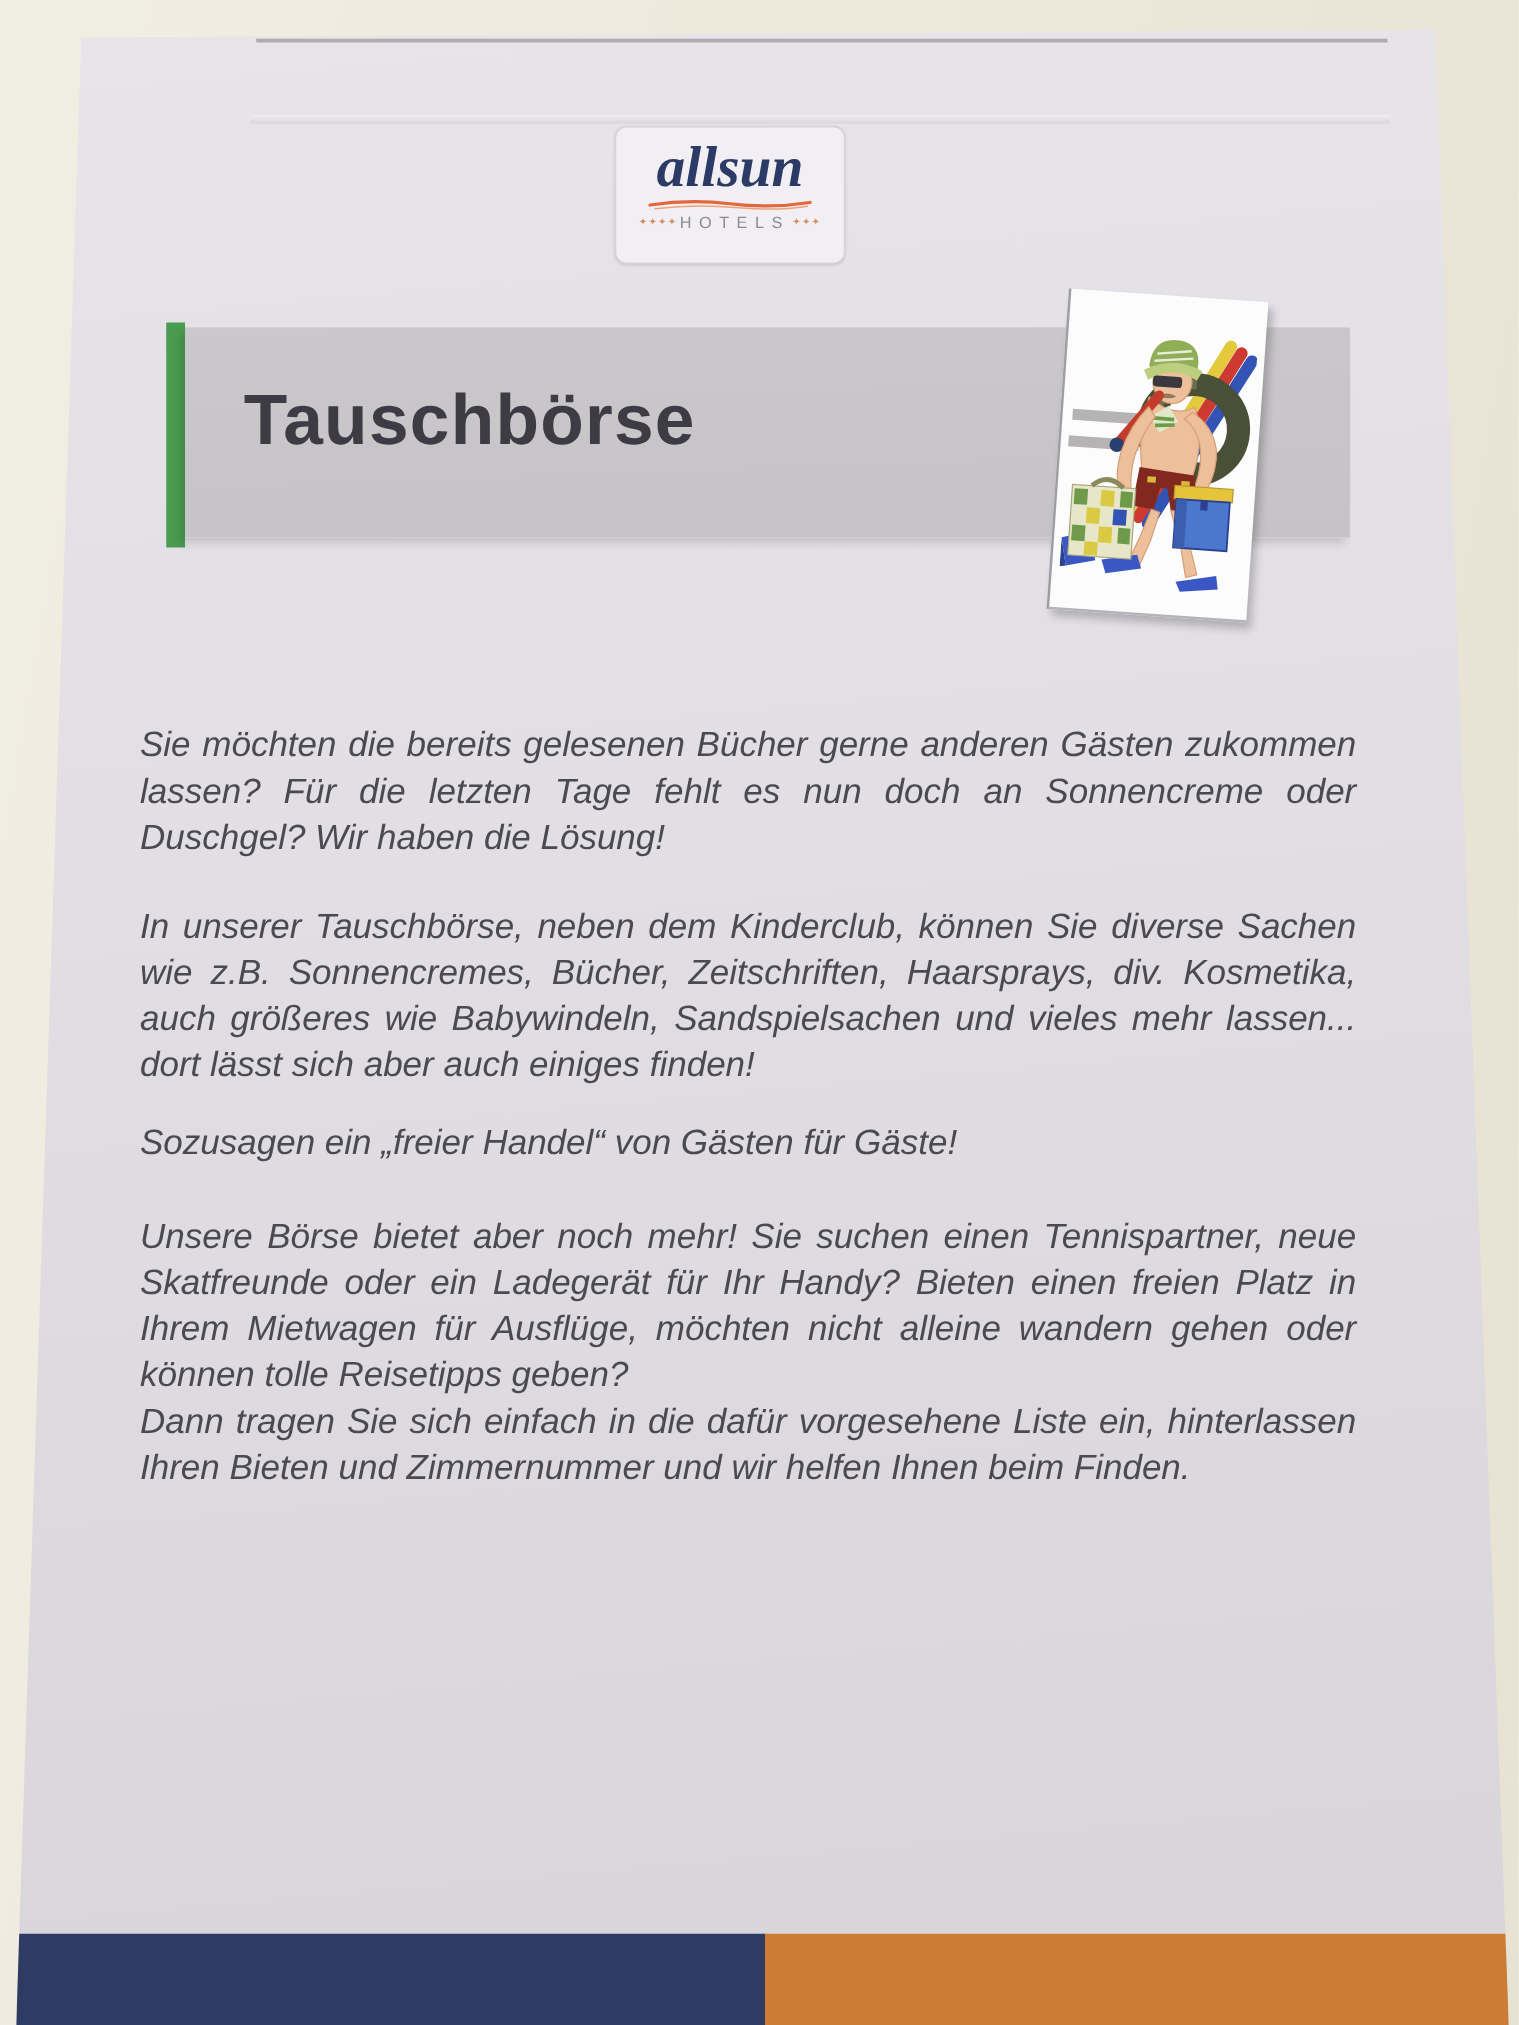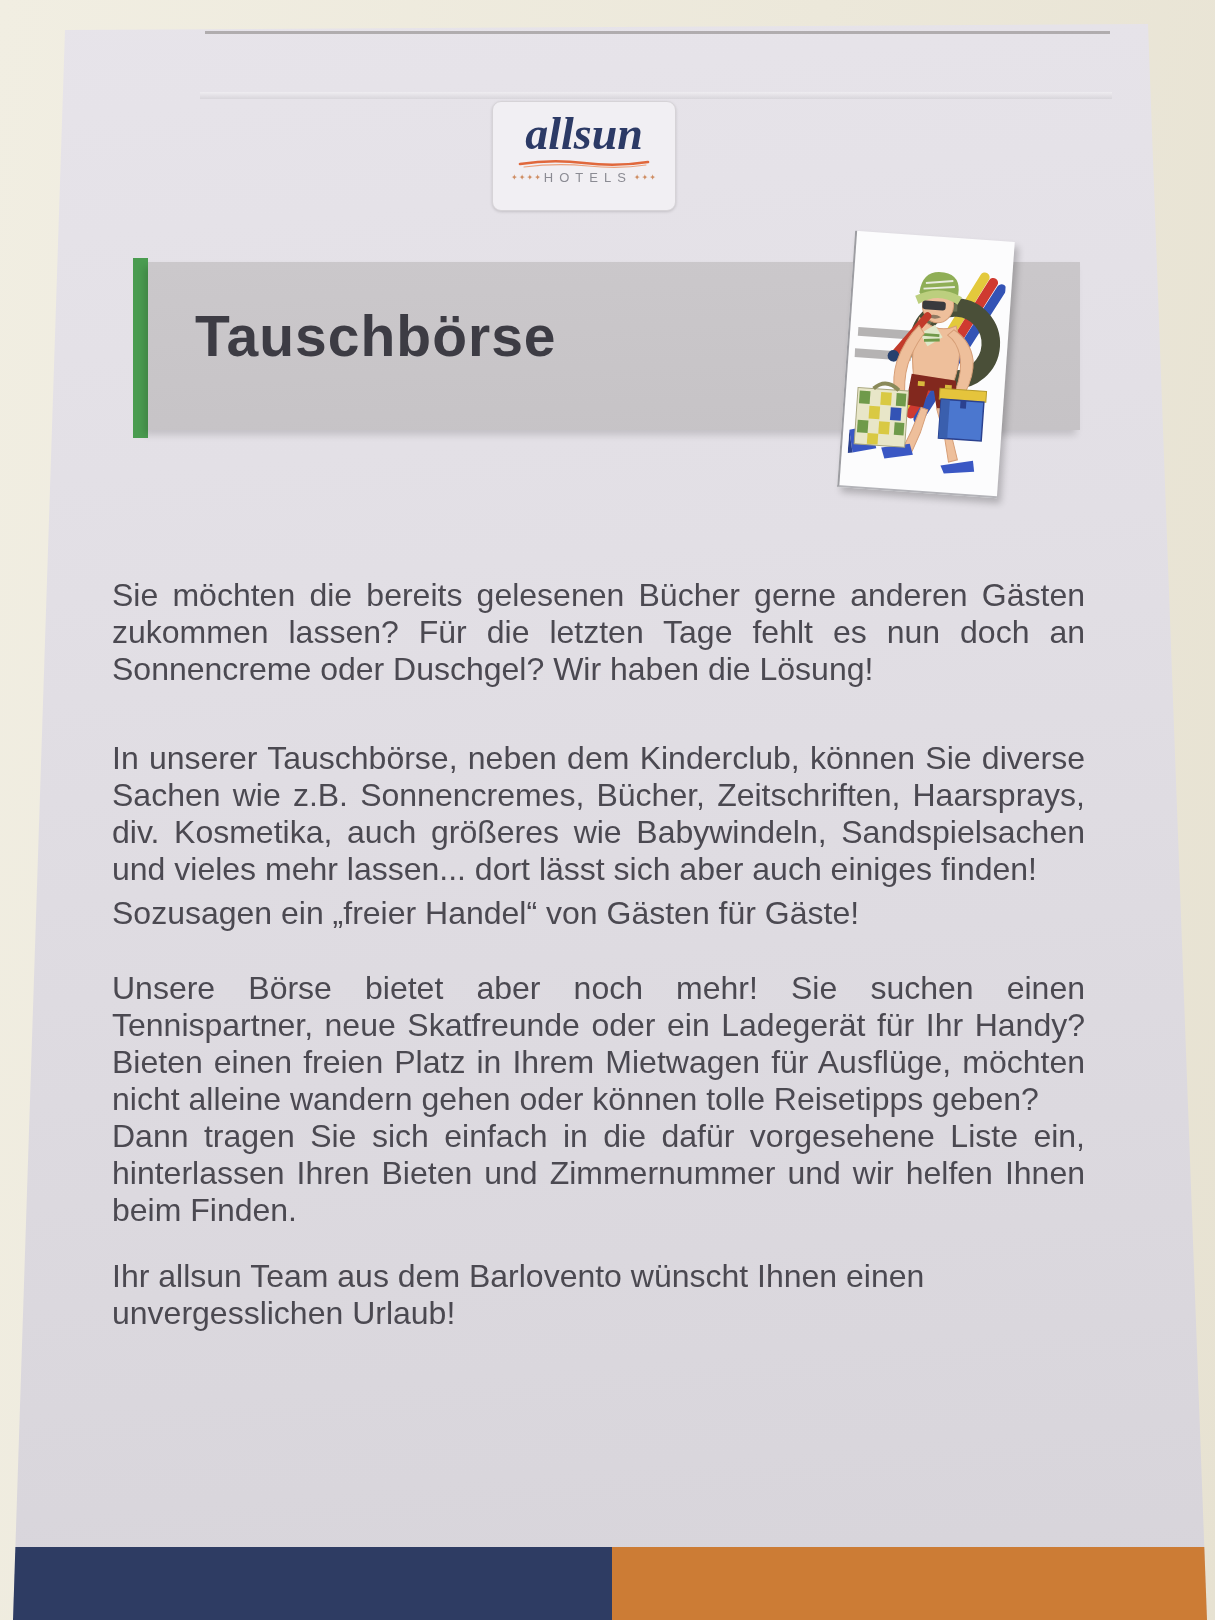--- a/index.html
+++ b/index.html
@@ -64,26 +64,27 @@
     position:absolute;left:846px;top:236px;width:158px;height:255px;
     background:#fcfcfd;border-left:2px solid #9d9da2;border-bottom:2px solid #b3b3b8;
     transform:rotate(4deg);
     box-shadow:4px 5px 7px rgba(0,0,0,0.22);
   }
   .illu-card svg{display:block;margin:6px auto 0 auto;}
 
   
   .para{
     position:absolute;left:112px;width:973px;
-    font-size:32px;line-height:37px;color:#4b4951;
+    font-size:28px;line-height:37px;color:#4b4951;
     text-align:justify;
+    font-style:italic;
   }
   .para span{display:block;}
   .p1{top:577px}
-  .p2{top:740px}
+  .p2{top:722px}
   .p3{top:895px;text-align:left}
   .p4{top:970px}
   .p5{top:1258px;text-align:left}
 
   
   .band-navy{
     position:absolute;left:0;top:1547px;width:612px;height:73px;
     background:#2e3c63;
   }
   .band-orange{
@@ -199,21 +200,18 @@
 
     <div class="para p3">
       <span>Sozusagen ein „freier Handel“ von Gästen für Gäste!</span>
     </div>
 
     <div class="para p4">
       <span>Unsere Börse bietet aber noch mehr! Sie suchen einen Tennispartner, neue Skatfreunde oder ein Ladegerät für Ihr Handy? Bieten einen freien Platz in Ihrem Mietwagen für Ausflüge, möchten nicht alleine wandern gehen oder können tolle Reisetipps geben?</span>
       <span>Dann tragen Sie sich einfach in die dafür vorgesehene Liste ein, hinterlassen Ihren Bieten und Zimmernummer und wir helfen Ihnen beim Finden.</span>
     </div>
 
-    <div class="para p5">
-      <span>Ihr allsun Team aus dem Barlovento wünscht Ihnen einen unvergesslichen Urlaub!</span>
-    </div>
 
     <div class="band-navy"></div>
     <div class="band-orange"></div>
 
   </div>
 </div>
 
 </body></html>

